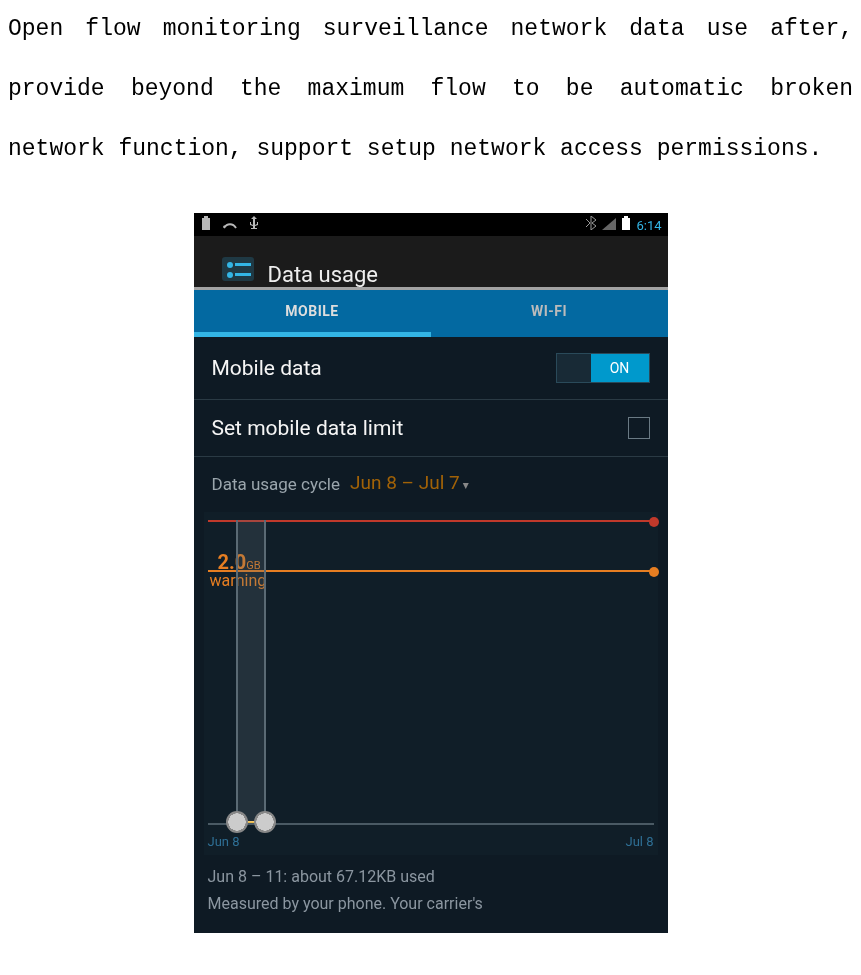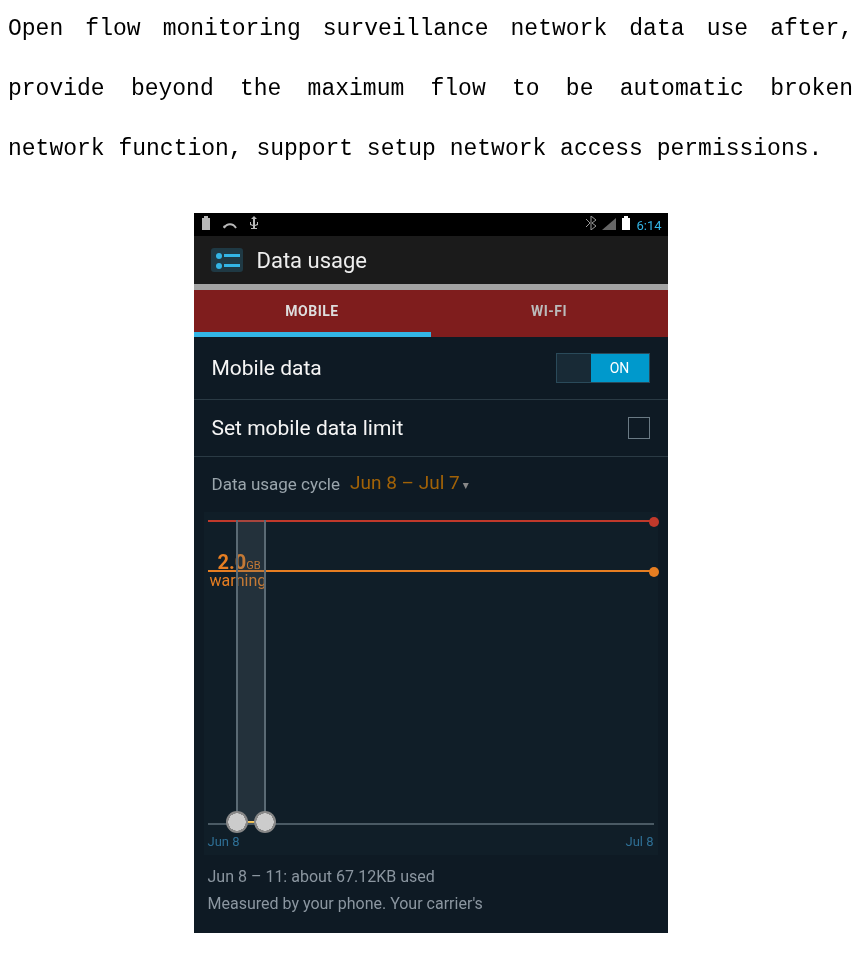--- a/index.html
+++ b/index.html
@@ -42,35 +42,35 @@
       padding: 0 6px;
       font-size: 13px;
       color: #33B5E5;
     }
     .status-left { display: flex; gap: 10px; align-items: center; filter: brightness(0.85) grayscale(1); opacity: .85;}
     .status-right { display: flex; gap: 6px; align-items: flex-end; }
     .action-bar {
       height: 56px;
       background: #1b1b1b;
       display: flex;
-      align-items: center;
-      padding: 0 15px;
-      border-bottom: 6px solid #a3a3a3;
+      align-items: flex-end;
+      padding: 0 26px;
+      border-bottom: 3px solid #a3a3a3;
     }
     .app-icon {
       width: 36px; height: 36px;
       margin-right: 12px;
     }
     .app-title {
       font-size: 22px;
       color: #eee;
     }
     .tabs {
       display: flex;
-      background: #7f1d1d;
+      background: #0369a1;
       height: 50px;
     }
     .tab {
       flex: 1;
       display: flex;
       align-items: center;
       justify-content: center;
       font-size: 14px;
       font-weight: bold;
       color: #ddd;

